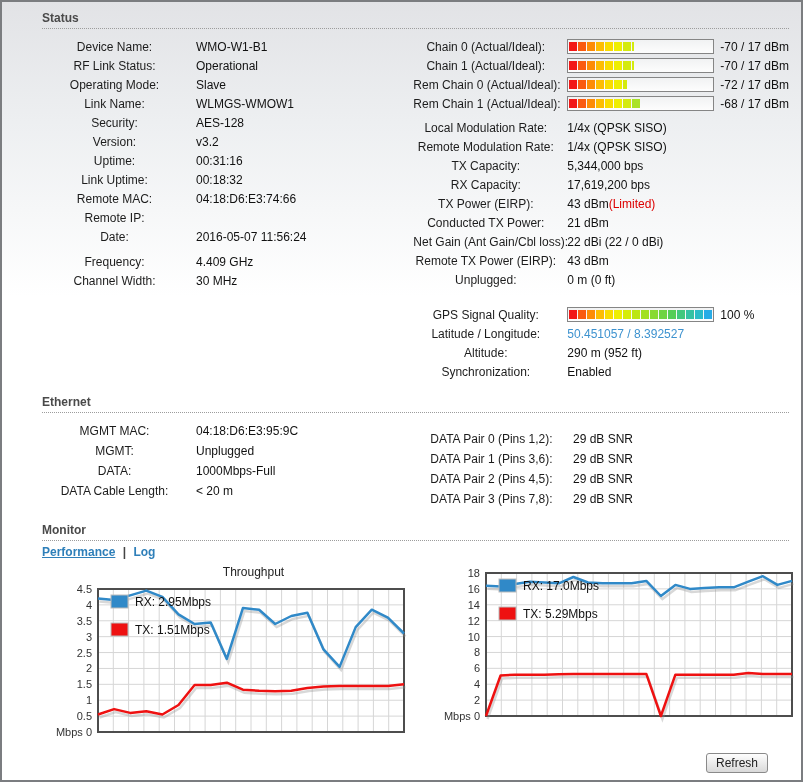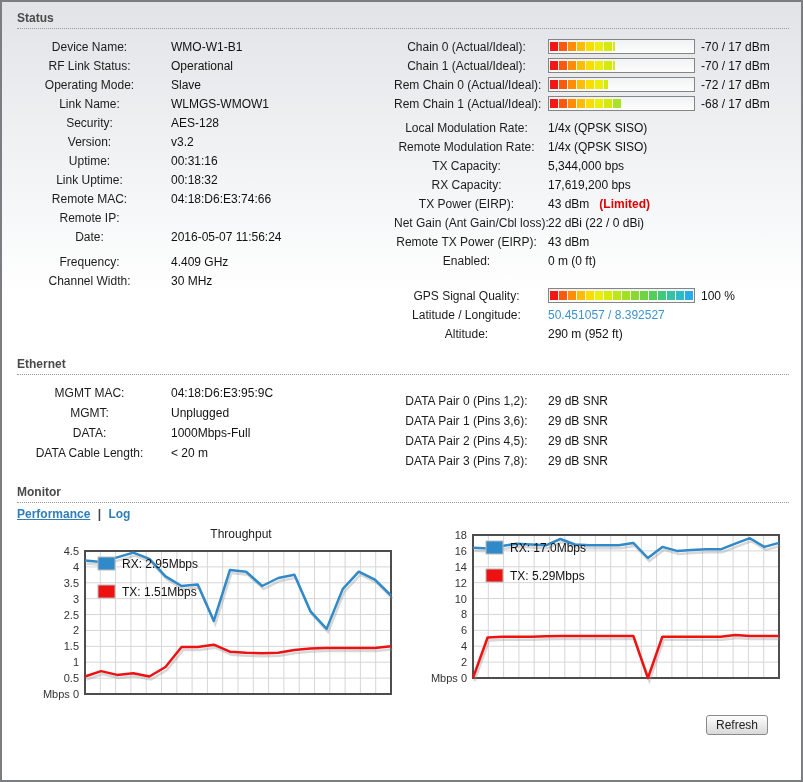--- a/index.html
+++ b/index.html
@@ -2,36 +2,36 @@
 <html><head>
 <meta charset="utf-8">
 <style>
   html,body{margin:0;padding:0;background:#fff;}
   .page{
     position:relative;width:799px;height:778px;border:2px solid #7b7d80;
     background:linear-gradient(180deg,#e2e3e6 0px,#edeff1 120px,#ffffff 295px);
     font-family:"Liberation Sans",sans-serif;font-size:12px;color:#1c1c1c;
     overflow:hidden;
   }
-  .section{padding:0 12px 0 15px;}
+  .section{padding:0 12px 0 40px;}
   .sec-h{
     margin-top:9px;padding-bottom:3px;border-bottom:1px dotted #9c9c9c;
     font-weight:bold;color:#4a4a4a;font-size:12px;
   }
   .sec-h.tight{margin-top:14px;}
   .cols{display:flex;margin-top:8px;}
   .col-l{width:377px;}
   .col-r{flex:1;}
   .col-r.offset{margin-top:8px;}
   .row{display:flex;align-items:center;height:19px;white-space:nowrap;}
   .eth .row{height:20px;}
   .lbl{display:inline-block;width:145px;text-align:center;padding-right:9px;color:#1c1c1c;flex:none;}
   .val{color:#111;}
   .val.link{color:#3d92cf;cursor:pointer;text-align:center;}
-  .note{color:#dd0000;margin-left:10px;font-weight:bold;}
+  .note{color:#dd0000;margin-left:0;}
   .bar{
     display:inline-flex;align-items:center;box-sizing:border-box;
     width:147px;height:15px;border:1px solid #858585;background:linear-gradient(#f1f2f3,#fdfdfd);
     padding-left:1px;margin-right:6px;flex:none;
   }
   .seg{display:inline-block;width:8px;height:9px;margin-right:1px;flex:none;}
   .navlinks{text-align:left;margin-top:4px;font-weight:bold;height:16px;}
   .navlinks a{color:#2e7fb9;text-decoration:none;}
   .navlinks a.perf{text-decoration:underline;}
   .navlinks .sep{color:#444;font-weight:bold;margin:0 4px;}
@@ -181,29 +181,33 @@
           <div class="row">
             <span class="lbl">RX Capacity:</span>
             <span class="val">17,619,200 bps</span>
           </div>
           <div class="row">
             <span class="lbl">TX Power (EIRP):</span>
             <span class="val">43 dBm</span>
             <span class="note">(Limited)</span>
           </div>
           <div class="row">
+            <span class="lbl">Conducted TX Power:</span>
+            <span class="val">21 dBm</span>
+          </div>
+          <div class="row">
             <span class="lbl">Net Gain (Ant Gain/Cbl loss):</span>
             <span class="val">22 dBi (22 / 0 dBi)</span>
           </div>
           <div class="row">
             <span class="lbl">Remote TX Power (EIRP):</span>
             <span class="val">43 dBm</span>
           </div>
           <div class="row">
-            <span class="lbl">Enabled:</span>
+            <span class="lbl">Unplugged:</span>
             <span class="val">0 m (0 ft)</span>
           </div>
           <div style="height: 16px;"></div>
           <div class="row">
             <span class="lbl">GPS Signal Quality:</span>
             <span class="bar">
               <span class="seg" style="background: rgb(242, 23, 23);"></span>
               <span class="seg" style="background: rgb(250, 90, 16);"></span>
               <span class="seg" style="background: rgb(253, 140, 6);"></span>
               <span class="seg" style="background: rgb(253, 189, 2);"></span>
@@ -222,20 +226,24 @@
             </span>
             <span class="val">100 %</span>
           </div>
           <div class="row">
             <span class="lbl">Latitude / Longitude:</span>
             <span class="val link">50.451057 / 8.392527</span>
           </div>
           <div class="row">
             <span class="lbl">Altitude:</span>
             <span class="val">290 m (952 ft)</span>
+          </div>
+          <div class="row">
+            <span class="lbl">Synchronization:</span>
+            <span class="val">Enabled</span>
           </div>
         </div>
     </div>
   </div>
 
   <div class="section eth">
     <div class="sec-h tight">Ethernet</div>
     <div class="cols">
       <div class="col-l">
           <div class="row">

